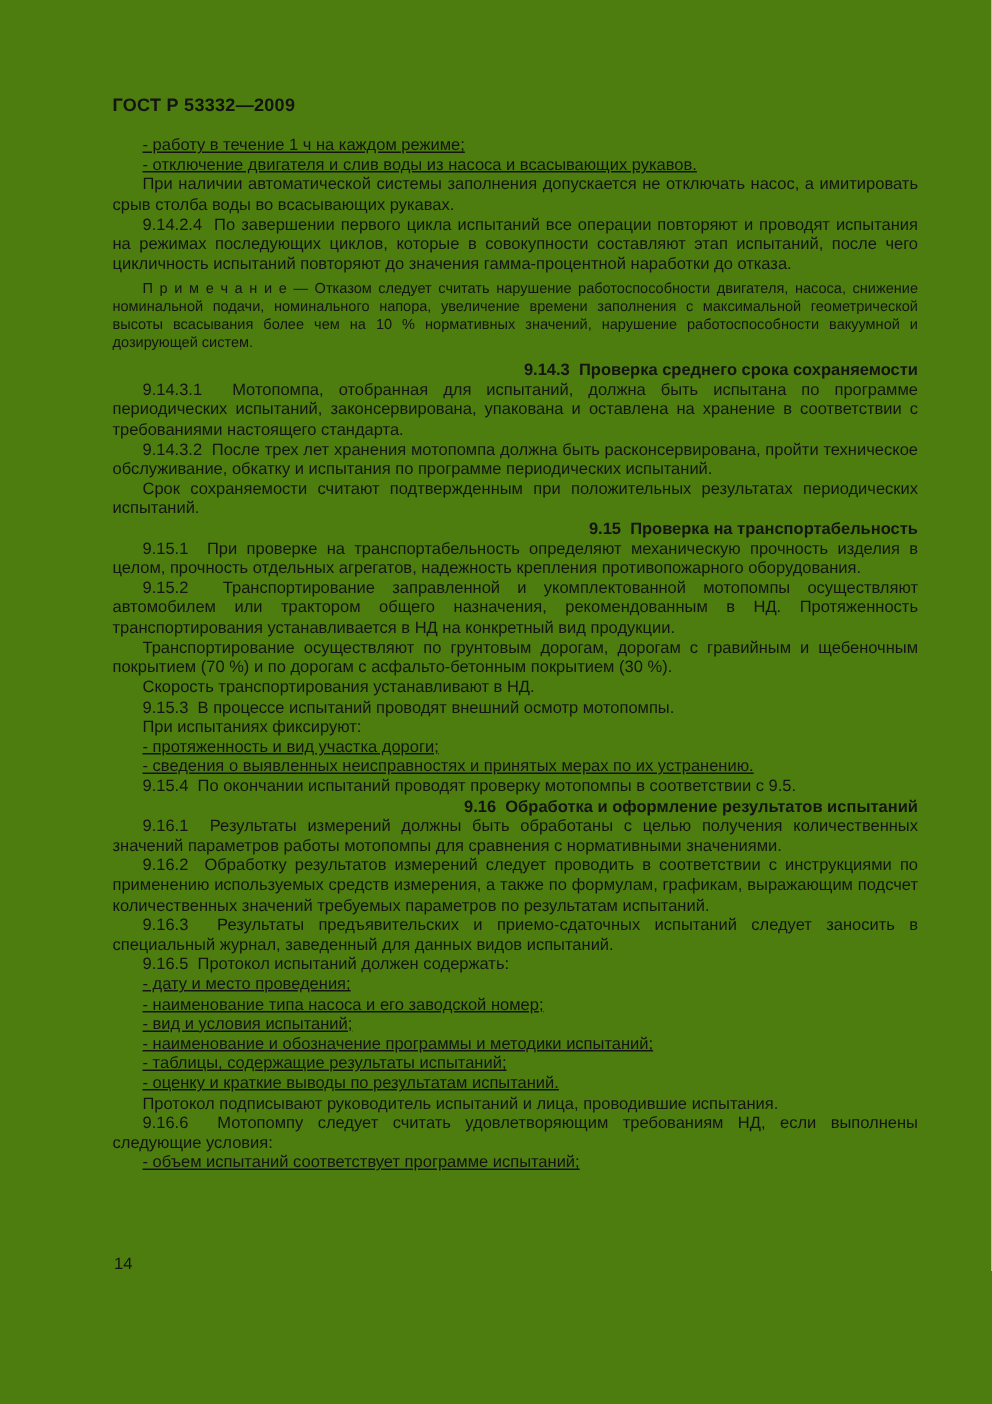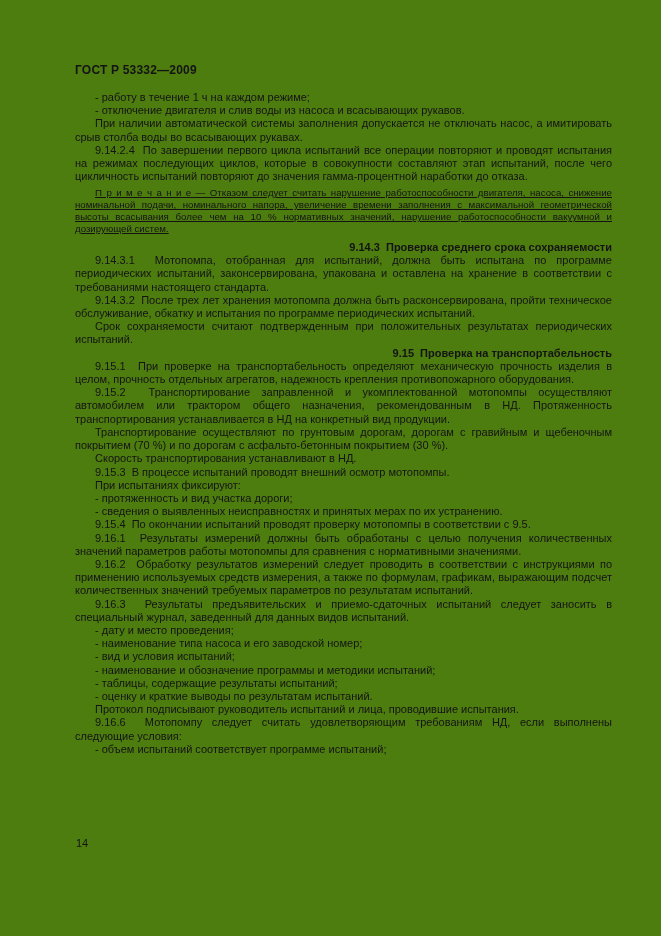--- a/index.html
+++ b/index.html
@@ -38,26 +38,26 @@
     margin: 0;
     padding: 0;
     text-indent: 20px;
   }
   .doc-body p.head {
     font-weight: bold;
     text-align: right;
   }
   .doc-body p.li {
     text-align: left;
+    text-decoration: underline;
   }
   .doc-body p.note {
     font-size: 9.7px;
     line-height: 11.9px;
     margin: 4px 0 6px 0;
-    text-decoration: underline;
   }
   .doc-footer {
     position: absolute;
     top: 837px;
     left: 76px;
     font-size: 11px;
   }
 </style>
 </head>
 <body>
@@ -79,23 +79,25 @@
     <p class="head">9.15&nbsp; Проверка на транспортабельность</p>
     <p class="para">9.15.1&nbsp; При проверке на транспортабельность определяют механическую прочность изделия в целом, прочность отдельных агрегатов, надежность крепления противопожарного оборудования.</p>
     <p class="para">9.15.2&nbsp; Транспортирование заправленной и укомплектованной мотопомпы осуществляют автомобилем или трактором общего назначения, рекомендованным в НД. Протяженность транспортирования устанавливается в НД на конкретный вид продукции.</p>
     <p class="para">Транспортирование осуществляют по грунтовым дорогам, дорогам с гравийным и щебеночным покрытием (70 %) и по дорогам с асфальто-бетонным покрытием (30 %).</p>
     <p class="para">Скорость транспортирования устанавливают в НД.</p>
     <p class="para">9.15.3&nbsp; В процессе испытаний проводят внешний осмотр мотопомпы.</p>
     <p class="para">При испытаниях фиксируют:</p>
     <p class="li">- протяженность и вид участка дороги;</p>
     <p class="li">- сведения о выявленных неисправностях и принятых мерах по их устранению.</p>
     <p class="para">9.15.4&nbsp; По окончании испытаний проводят проверку мотопомпы в соответствии с 9.5.</p>
+    <p class="head">9.16&nbsp; Обработка и оформление результатов испытаний</p>
     <p class="para">9.16.1&nbsp; Результаты измерений должны быть обработаны с целью получения количественных значений параметров работы мотопомпы для сравнения с нормативными значениями.</p>
     <p class="para">9.16.2&nbsp; Обработку результатов измерений следует проводить в соответствии с инструкциями по применению используемых средств измерения, а также по формулам, графикам, выражающим подсчет количественных значений требуемых параметров по результатам испытаний.</p>
     <p class="para">9.16.3&nbsp; Результаты предъявительских и приемо-сдаточных испытаний следует заносить в специальный журнал, заведенный для данных видов испытаний.</p>
+    <p class="para">9.16.5&nbsp; Протокол испытаний должен содержать:</p>
     <p class="li">- дату и место проведения;</p>
     <p class="li">- наименование типа насоса и его заводской номер;</p>
     <p class="li">- вид и условия испытаний;</p>
     <p class="li">- наименование и обозначение программы и методики испытаний;</p>
     <p class="li">- таблицы, содержащие результаты испытаний;</p>
     <p class="li">- оценку и краткие выводы по результатам испытаний.</p>
     <p class="para">Протокол подписывают руководитель испытаний и лица, проводившие испытания.</p>
     <p class="para">9.16.6&nbsp; Мотопомпу следует считать удовлетворяющим требованиям НД, если выполнены следующие условия:</p>
     <p class="li">- объем испытаний соответствует программе испытаний;</p>
   </div>

